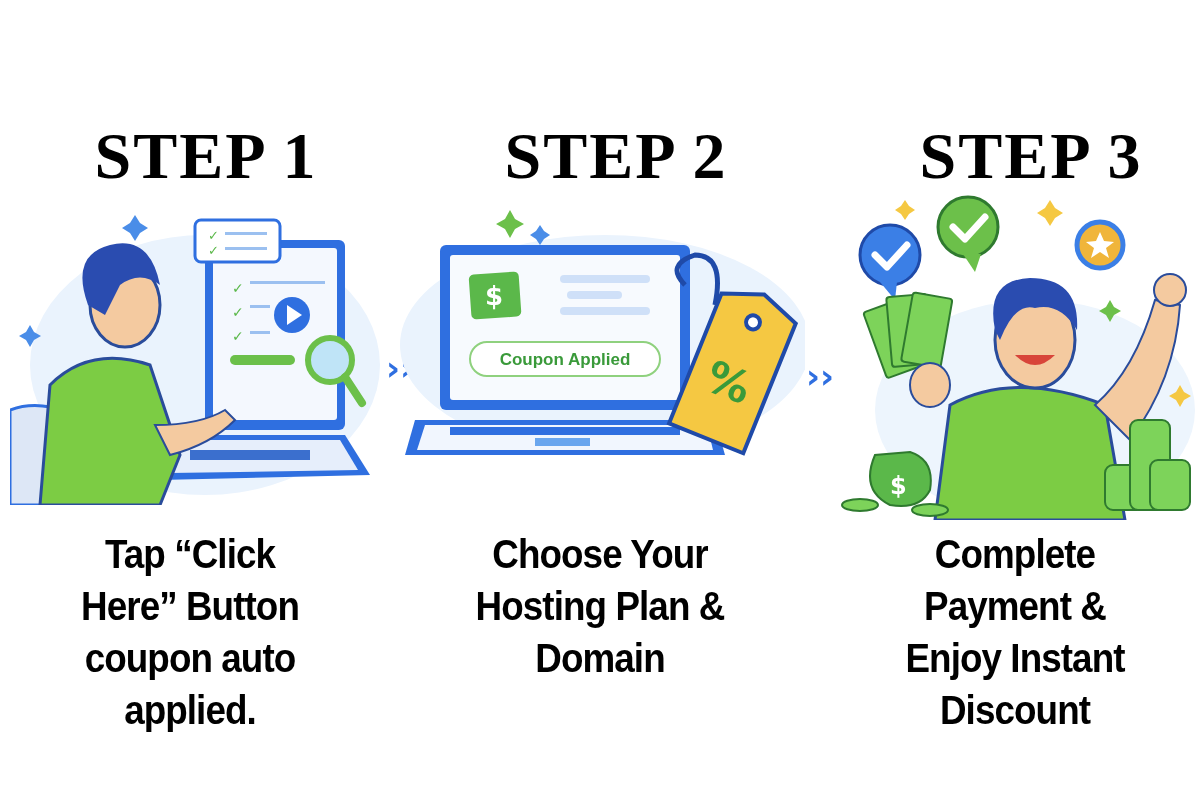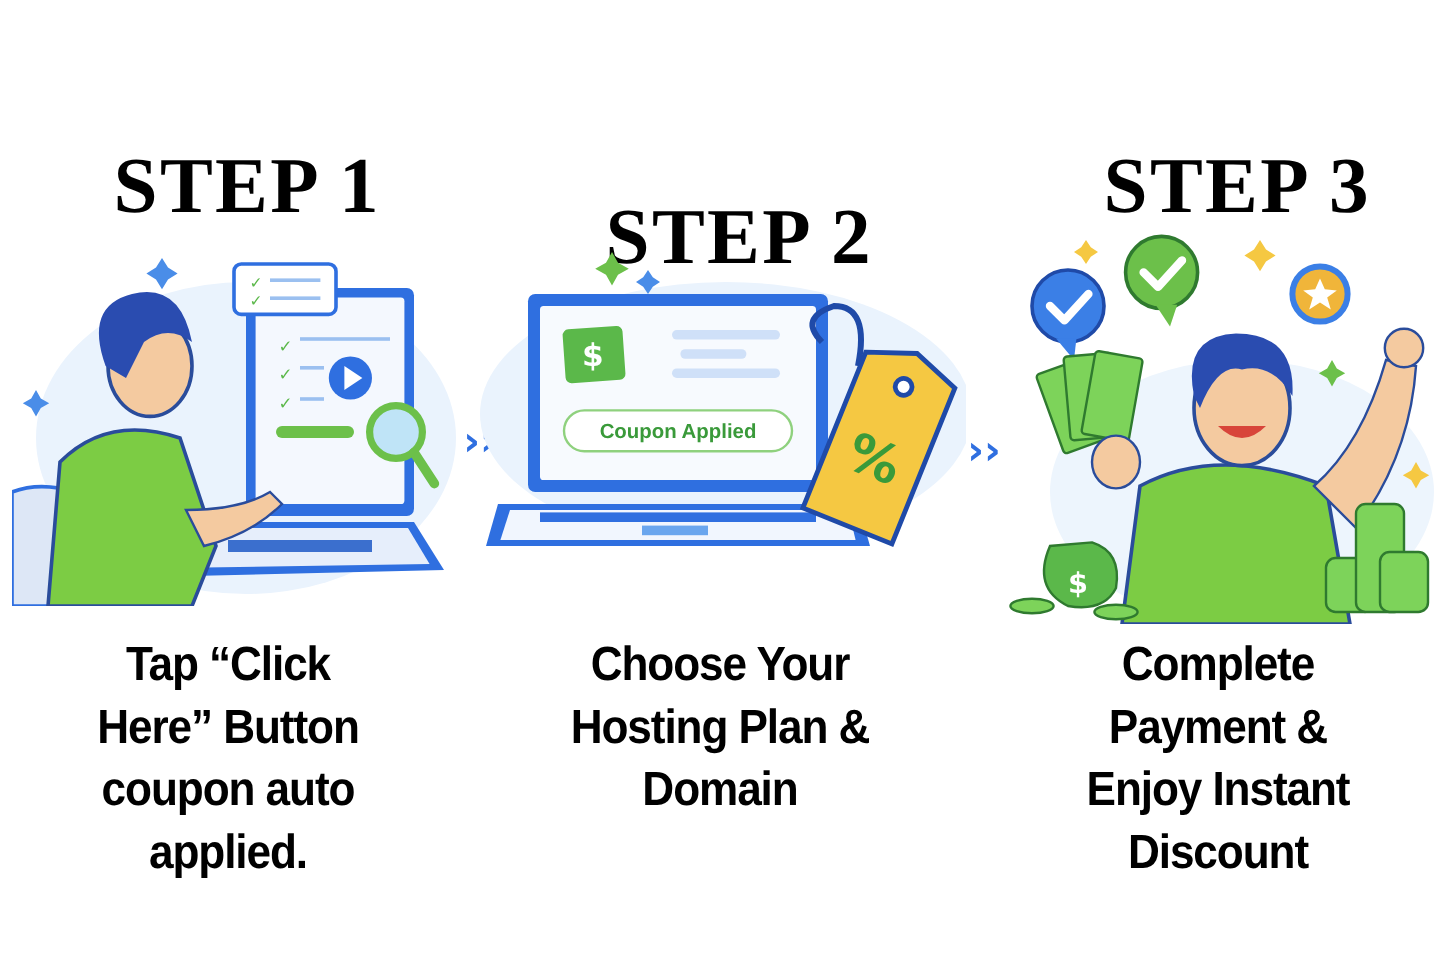--- a/index.html
+++ b/index.html
@@ -56,21 +56,21 @@
     <div>Tap “Click</div>
     <div>Here” Button</div>
     <div>coupon auto</div>
     <div>applied.</div>
   </div>
 </div>
 
 <div class="arrow" style="left:386px;top:348px;">››</div>
 
 <div>
-  <div class="step-title" style="left:410px;margin-top:42px;">STEP 2</div>
+  <div class="step-title" style="left:410px;">STEP 2</div>
   <svg class="illus" style="left:395px;top:205px;" width="410" height="265">
     <ellipse cx="210" cy="140" rx="205" ry="110" fill="#eaf3fd"></ellipse>
     <path d="M115 5 l5 9 l9 5 l-9 5 l-5 9 l-5 -9 l-9 -5 l9 -5z" fill="#6cc04a"></path>
     <path d="M145 20 l4 6 l6 4 l-6 4 l-4 6 l-4 -6 l-6 -4 l6 -4z" fill="#4a8de8"></path>
 
     <rect x="45" y="40" width="250" height="165" rx="6" fill="#2f6fe0"></rect>
     <rect x="55" y="50" width="230" height="145" rx="3" fill="#f7fafe"></rect>
     <rect x="75" y="68" width="50" height="45" rx="5" fill="#5bb84a" transform="rotate(-4 100 90)"></rect>
     <text x="90" y="100" font-size="26" font-weight="bold" fill="#fff" font-family="DejaVu Sans, sans-serif">$</text>
     <rect x="165" y="70" width="90" height="8" rx="4" fill="#cfe0f8"></rect>

